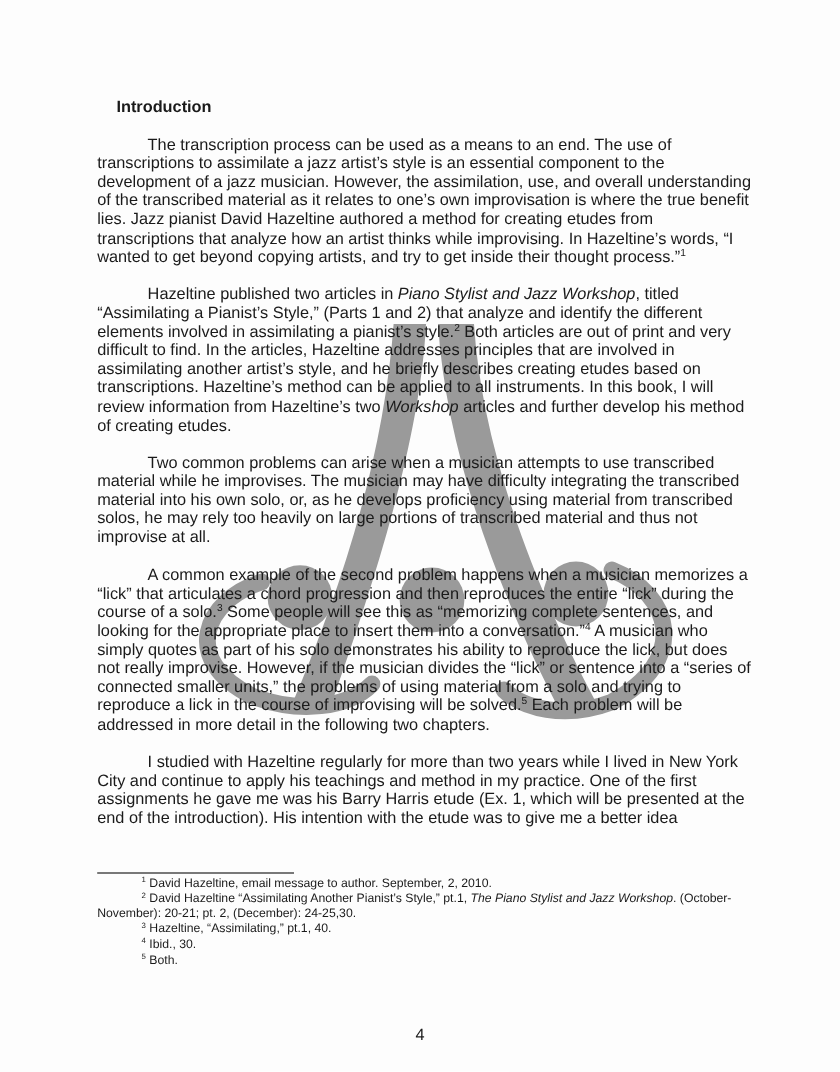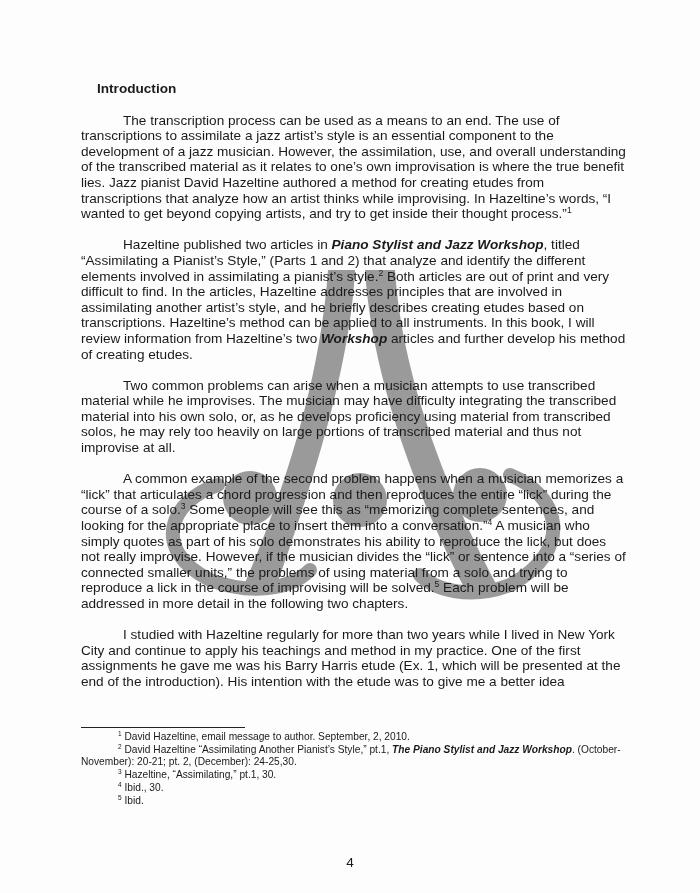--- a/index.html
+++ b/index.html
@@ -16,21 +16,21 @@
     position: absolute; left: 81px; top: 80px; width: 545px;
     font-family: "Liberation Sans", sans-serif;
     font-size: 13.6px; line-height: 15.6px; color: #1a1a1a;
     z-index: 2;
   }
   h1 {
     font-size: 13.6px; font-weight: bold; margin: 0 0 15.6px 0; line-height: 17px; padding-left: 16px;
   }
   p { margin: 0 0 15.6px 0; text-indent: 42px; }
   sup { font-size: 8.5px; line-height: 0; vertical-align: 5px; }
-  i { font-style: italic; font-weight: bold; }
+  i { font-style: italic; }
   .fn-rule {
     position: absolute; left: 81px; top: 727px; width: 164px; height: 0;
     border-top: 1px solid #222; z-index: 2;
   }
   .footnotes {
     position: absolute; left: 81px; top: 731px; width: 545px;
     font-family: "Liberation Sans", sans-serif;
     font-size: 10.2px; line-height: 12.7px; color: #1a1a1a; z-index: 2;
   }
   .fn { text-indent: 37px; margin: 0; }
@@ -70,19 +70,19 @@
         <p><span>Two common problems can arise when a musician attempts to use transcribed material while he improvises. The musician may have difficulty integrating the transcribed material into his own solo, or, as he develops proficiency using material from transcribed solos, he may rely too heavily on large portions of transcribed material and thus not improvise at all.</span></p>
         <p><span>A common example of the second problem happens when a musician memorizes a “lick” that articulates a chord progression and then reproduces the entire “lick” during the course of a solo.</span><sup>3</sup><span> Some people will see this as “memorizing complete sentences, and looking for the appropriate place to insert them into a conversation.”</span><sup>4</sup><span> A musician who simply quotes as part of his solo demonstrates his ability to reproduce the lick, but does not really improvise. However, if the musician divides the “lick” or sentence into a “series of connected smaller units,” the problems of using material from a solo and trying to reproduce a lick in the course of improvising will be solved.</span><sup>5</sup><span> Each problem will be addressed in more detail in the following two chapters.</span></p>
         <p><span>I studied with Hazeltine regularly for more than two years while I lived in New York City and continue to apply his teachings and method in my practice. One of the first assignments he gave me was his Barry Harris etude (Ex. 1, which will be presented at the end of the introduction). His intention with the etude was to give me a better idea</span></p>
       </div>
   </div>
 
   <div class="fn-rule"></div>
   <div class="footnotes" id="footnotes">
       <div class="fn"><sup>1</sup><span> David Hazeltine, email message to author. September, 2, 2010.</span></div>
       <div class="fn"><sup>2</sup><span> David Hazeltine “Assimilating Another Pianist’s Style,” pt.1, </span><i>The Piano Stylist and Jazz Workshop</i><span>. (October-November): 20-21; pt. 2, (December): 24-25,30.</span></div>
-      <div class="fn"><sup>3</sup><span> Hazeltine, “Assimilating,” pt.1, 30.</span></div>
+      <div class="fn"><sup>3</sup><span> Hazeltine, “Assimilating,” pt.1, 40.</span></div>
       <div class="fn"><sup>4</sup><span> Ibid., 30.</span></div>
-      <div class="fn"><sup>5</sup><span> Ibid.</span></div>
+      <div class="fn"><sup>5</sup><span> Both.</span></div>
     </div>
 
   <div class="page-number">4</div>
 </div>
 
 </body></html>

